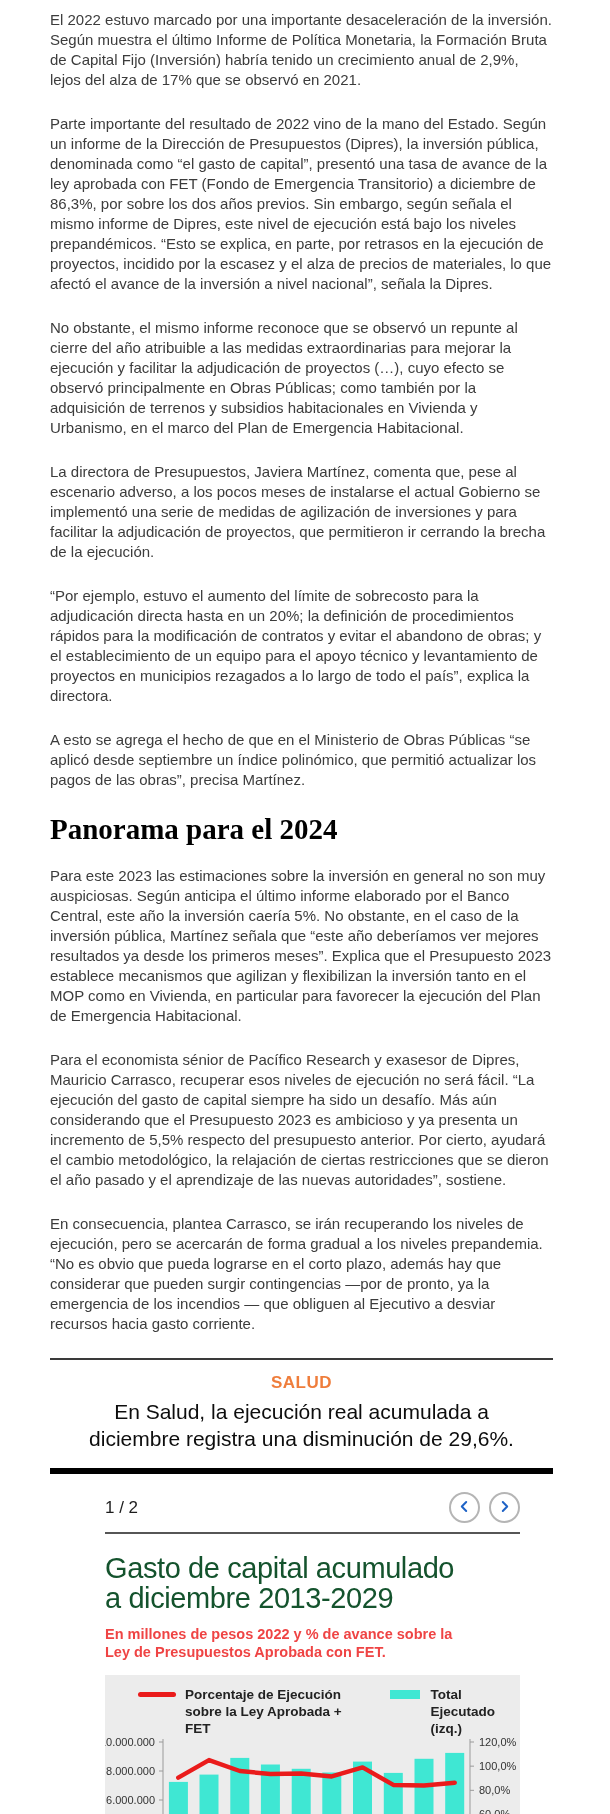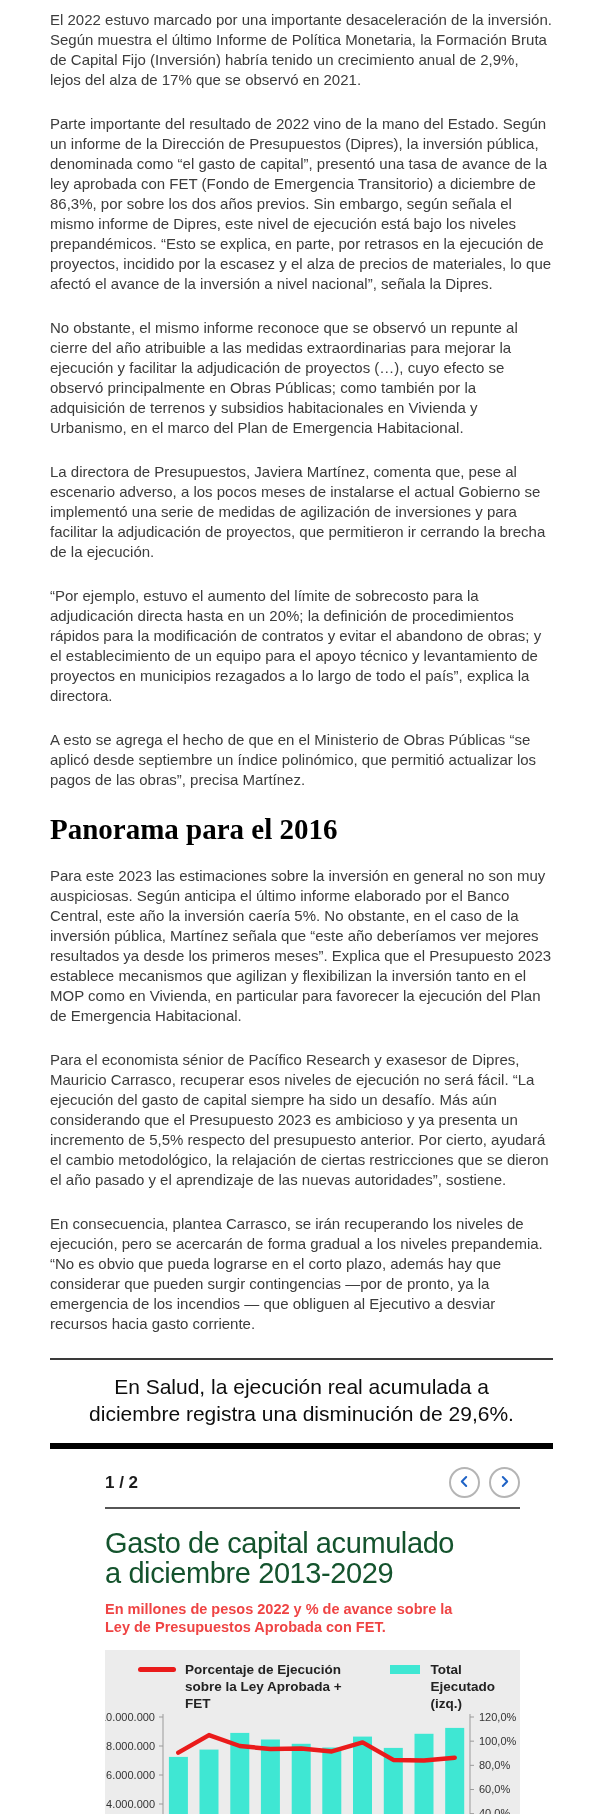--- a/index.html
+++ b/index.html
@@ -11,21 +11,21 @@
   
   .pullquote{border-top:2px solid #3a3a3a;border-bottom:6px solid #000;
     padding:13px 0 16px 0;margin:4px 0 0 0;text-align:center;}
   .pullquote .kicker{font-size:17px;font-weight:700;letter-spacing:0.5px;color:#ef7d3b;margin-bottom:5px;}
   .pullquote .quote-text{font-size:21px;line-height:27px;font-weight:400;color:#0d0d0d;
     max-width:430px;margin:0 auto;}
   
   .card{margin:18px 90px 0 105px;width:415px;}
   .card-header{display:flex;align-items:center;justify-content:space-between;
     border-bottom:2px solid #565656;padding-bottom:9px;}
-  .pagination{font-size:17px;font-weight:700;color:#1c1c1c;}
+  .pagination{font-size:17px;font-weight:400;color:#1c1c1c;}
   .nav-buttons{display:flex;gap:9px;}
   .nav-btn{width:31px;height:31px;border-radius:50%;border:2px solid #b5b5b5;background:#fff;
     display:flex;align-items:center;justify-content:center;cursor:pointer;padding:0;}
   .chart-title{font-size:29px;line-height:30px;font-weight:400;letter-spacing:-0.4px;
     color:#14532d;margin-top:19px;}
   .chart-subtitle{font-size:14.5px;line-height:18px;font-weight:700;color:#ef4444;
     margin-top:12px;max-width:375px;}
   .figure{background:#ececec;margin-top:14px;padding-top:11px;}
   .legend{display:flex;padding-left:33px;}
   .legend-item{display:flex;align-items:flex-start;}
@@ -38,27 +38,28 @@
 <body>
 
 <div class="article">
   <p>El 2022 estuvo marcado por una importante desaceleración de la inversión. Según muestra el último Informe de Política Monetaria, la Formación Bruta de Capital Fijo (Inversión) habría tenido un crecimiento anual de 2,9%, lejos del alza de 17% que se observó en 2021.</p>
   <p>Parte importante del resultado de 2022 vino de la mano del Estado. Según un informe de la Dirección de Presupuestos (Dipres), la inversión pública, denominada como “el gasto de capital”, presentó una tasa de avance de la ley aprobada con FET (Fondo de Emergencia Transitorio) a diciembre de 86,3%, por sobre los dos años previos. Sin embargo, según señala el mismo informe de Dipres, este nivel de ejecución está bajo los niveles prepandémicos. “Esto se explica, en parte, por retrasos en la ejecución de proyectos, incidido por la escasez y el alza de precios de materiales, lo que afectó el avance de la inversión a nivel nacional”, señala la Dipres.</p>
   <p>No obstante, el mismo informe reconoce que se observó un repunte al cierre del año atribuible a las medidas extraordinarias para mejorar la ejecución y facilitar la adjudicación de proyectos (…), cuyo efecto se observó principalmente en Obras Públicas; como también por la adquisición de terrenos y subsidios habitacionales en Vivienda y Urbanismo, en el marco del Plan de Emergencia Habitacional.</p>
   <p>La directora de Presupuestos, Javiera Martínez, comenta que, pese al escenario adverso, a los pocos meses de instalarse el actual Gobierno se implementó una serie de medidas de agilización de inversiones y para facilitar la adjudicación de proyectos, que permitieron ir cerrando la brecha de la ejecución.</p>
   <p>“Por ejemplo, estuvo el aumento del límite de sobrecosto para la adjudicación directa hasta en un 20%; la definición de procedimientos rápidos para la modificación de contratos y evitar el abandono de obras; y el establecimiento de un equipo para el apoyo técnico y levantamiento de proyectos en municipios rezagados a lo largo de todo el país”, explica la directora.</p>
   <p>A esto se agrega el hecho de que en el Ministerio de Obras Públicas “se aplicó desde septiembre un índice polinómico, que permitió actualizar los pagos de las obras”, precisa Martínez.</p>
 
-  <h2 class="section-heading">Panorama para el 2016</h2>
+  <h2 class="section-heading">Panorama para el 2024</h2>
 
   <p>Para este 2023 las estimaciones sobre la inversión en general no son muy auspiciosas. Según anticipa el último informe elaborado por el Banco Central, este año la inversión caería 5%. No obstante, en el caso de la inversión pública, Martínez señala que “este año deberíamos ver mejores resultados ya desde los primeros meses”. Explica que el Presupuesto 2023 establece mecanismos que agilizan y flexibilizan la inversión tanto en el MOP como en Vivienda, en particular para favorecer la ejecución del Plan de Emergencia Habitacional.</p>
   <p>Para el economista sénior de Pacífico Research y exasesor de Dipres, Mauricio Carrasco, recuperar esos niveles de ejecución no será fácil. “La ejecución del gasto de capital siempre ha sido un desafío. Más aún considerando que el Presupuesto 2023 es ambicioso y ya presenta un incremento de 5,5% respecto del presupuesto anterior. Por cierto, ayudará el cambio metodológico, la relajación de ciertas restricciones que se dieron el año pasado y el aprendizaje de las nuevas autoridades”, sostiene.</p>
   <p>En consecuencia, plantea Carrasco, se irán recuperando los niveles de ejecución, pero se acercarán de forma gradual a los niveles prepandemia. “No es obvio que pueda lograrse en el corto plazo, además hay que considerar que pueden surgir contingencias —por de pronto, ya la emergencia de los incendios — que obliguen al Ejecutivo a desviar recursos hacia gasto corriente.</p>
 
   <div class="pullquote">
+    <div class="kicker" style="color: rgb(239, 125, 59);">SALUD</div>
     <div class="quote-text">En Salud, la ejecución real acumulada a diciembre registra una disminución de 29,6%.</div>
   </div>
 </div>
 
 <div class="card">
   <div class="card-header">
     <div class="pagination">1 / 2</div>
     <div class="nav-buttons">
       <button class="nav-btn">
         <span>

